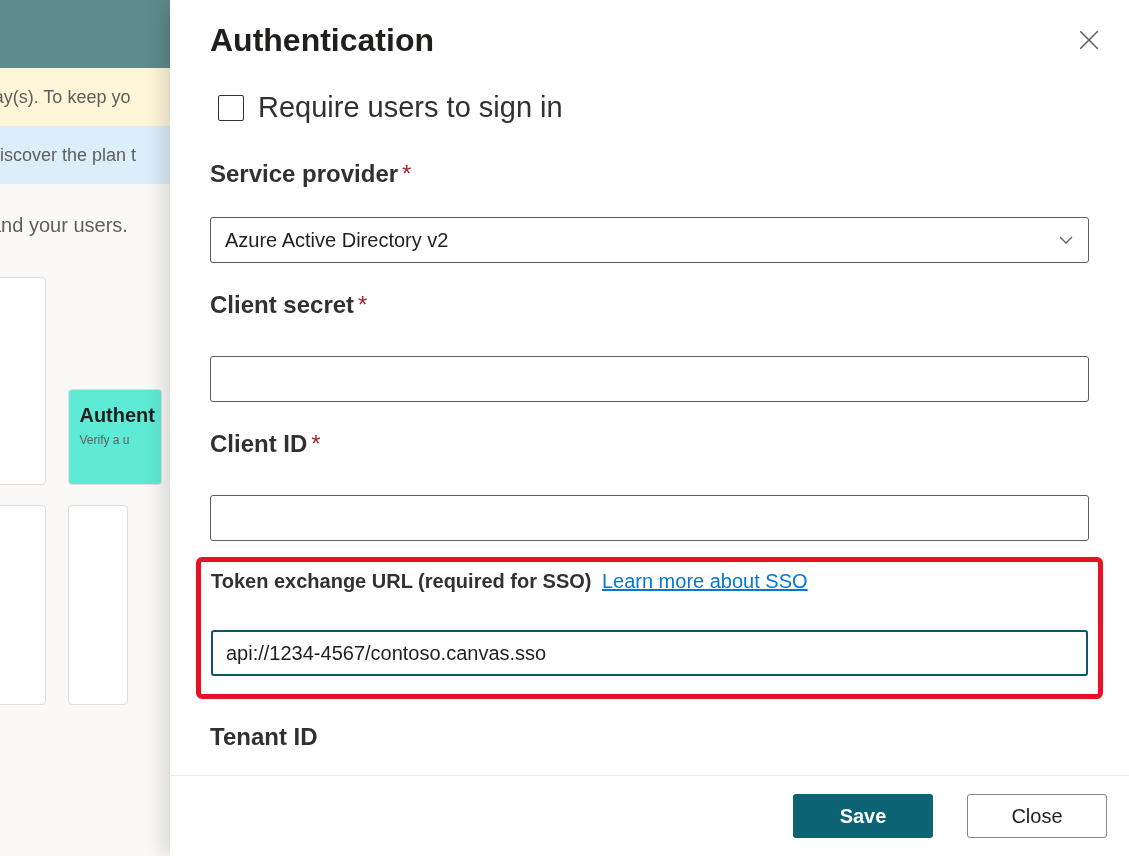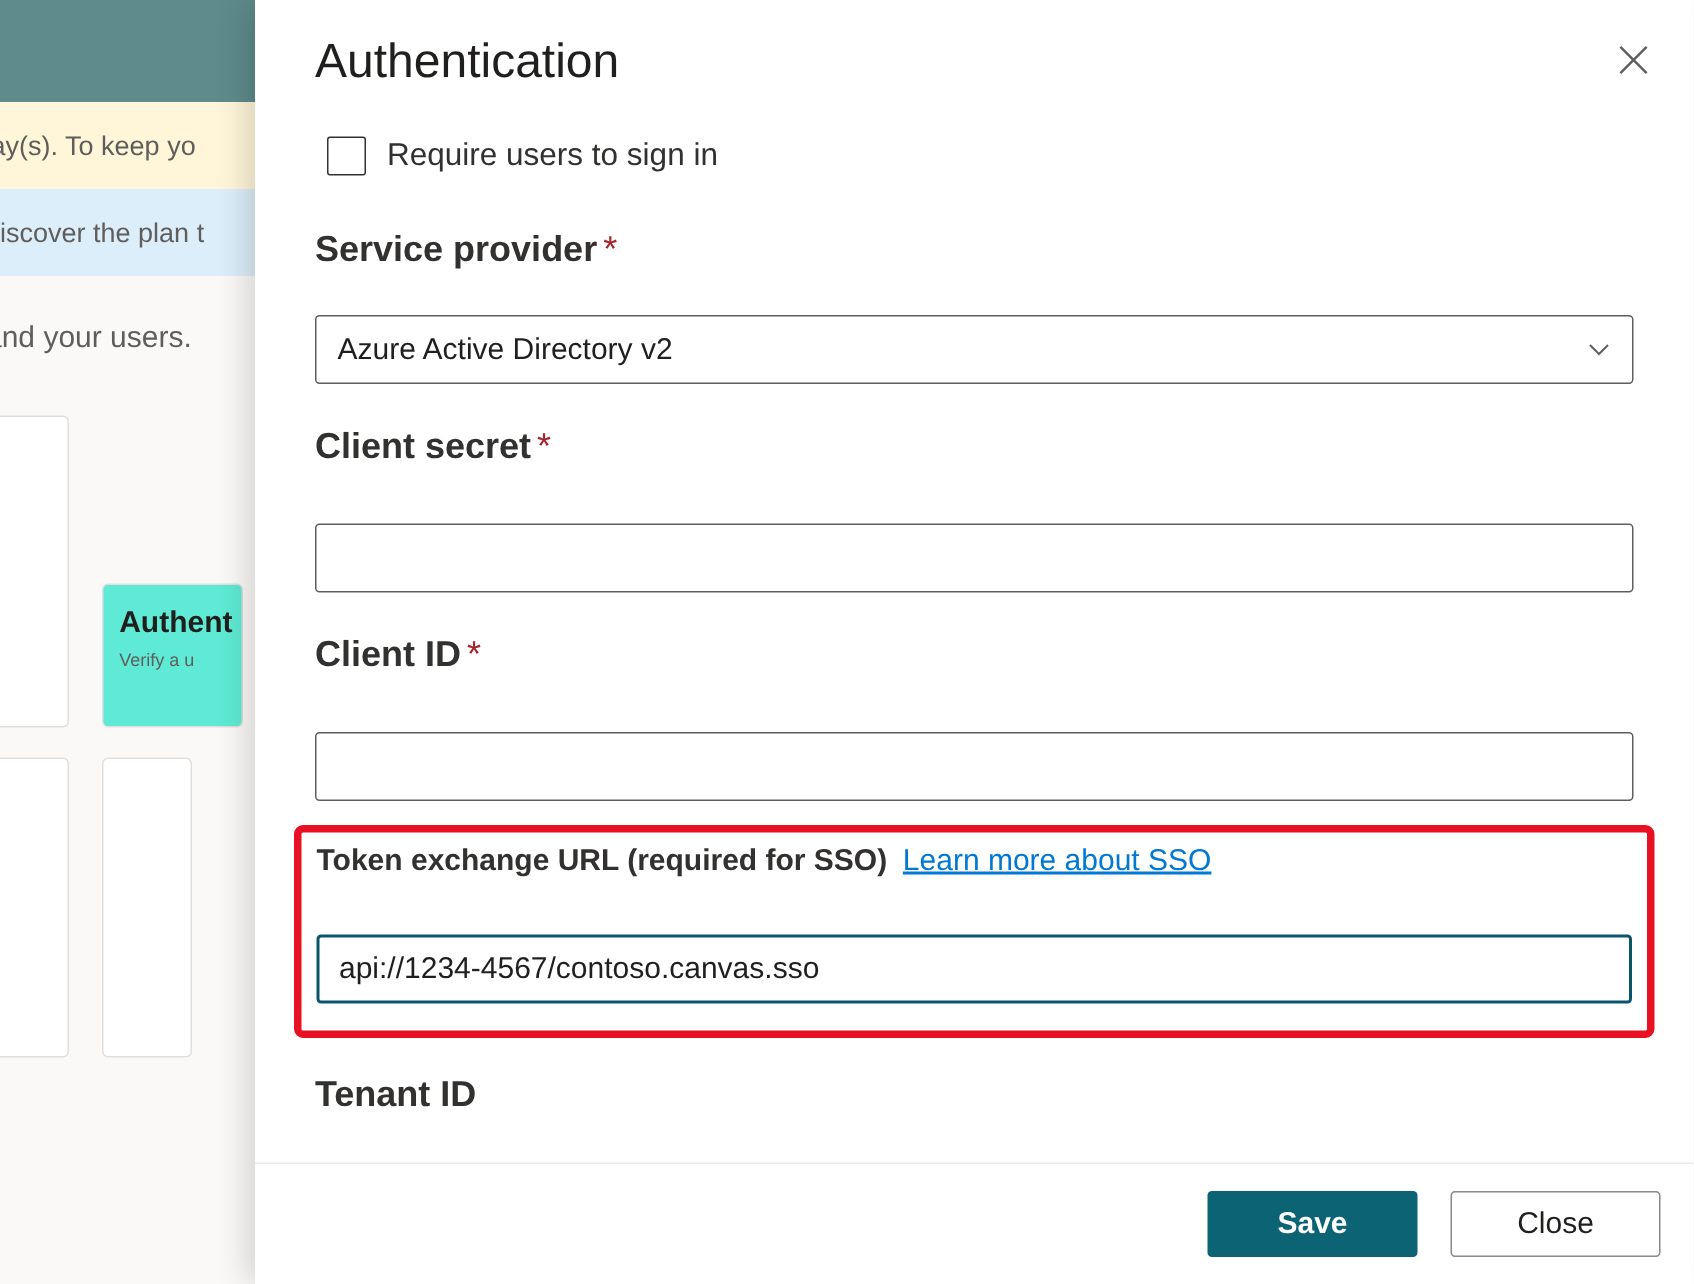--- a/index.html
+++ b/index.html
@@ -15,44 +15,44 @@
   .bg-card   { width:56px; height:208px; border:1px solid #e1dfdd; border-radius:4px; background:#fff; display:inline-block; vertical-align:top;}
   .bg-card2  { width:94px; height:96px; border:1px solid #e1dfdd; border-radius:4px; background:#5eead4; display:inline-block; vertical-align:top; margin-left:18px; padding:14px 10px;}
   .bg-card2 .t { font-size:20px; font-weight:600; color:#201f1e; white-space:nowrap; }
   .bg-card2 .s { font-size:12px; color:#605e5c; margin-top:6px; white-space:nowrap;}
   .bg-card3  { width:56px; height:200px; border:1px solid #e1dfdd; border-radius:4px; background:#fff; margin-top:20px;}
   .bg-card4  { width:60px; height:200px; border:1px solid #e1dfdd; border-radius:4px; background:#fff; margin-top:20px; margin-left:18px; display:inline-block;}
 
   
   .panel { position:absolute; left:170px; top:0; width:959px; height:856px; background:#fff; box-shadow:-6px 0 20px rgba(0,0,0,0.15); display:flex; flex-direction:column;}
   .panel-header { padding: 22px 40px 8px 40px; display:flex; justify-content:space-between; align-items:flex-start;}
-  .panel-title { font-size:32px; font-weight:400; color:#201f1e; }
+  .panel-title { font-size:32px; font-weight:700; color:#201f1e; }
   .close-icon { width:20px; height:20px; cursor:pointer; color:#605e5c; margin-top:8px; margin-right:-10px;}
   .panel-body { flex:1; overflow:hidden; padding: 16px 40px 0 40px; }
 
   .checkbox-row { display:flex; align-items:center; margin: 8px 0 36px 8px; }
   .checkbox { width:26px; height:26px; border:1.5px solid #323130; border-radius:2px; margin-right:14px; cursor:pointer;}
-  .checkbox-label { font-size:21px; }
+  .checkbox-label { font-size:29px; }
 
   .field { margin-bottom: 28px; }
   .label { font-size:24px; font-weight:600; margin-bottom:8px; display:block; }
   .req { color:#a4262c; font-weight:400; margin-left:4px;}
   .label-nobold { font-size:20px; font-weight:600; margin-bottom:8px; display:inline; }
   .link { color:#0078d4; text-decoration:underline; font-size:20px; font-weight:400; margin-left:6px; cursor:pointer;}
   .info-icon { display:inline-block; width:18px; height:18px; border:1.3px solid #605e5c; border-radius:50%; font-size:12px; line-height:16px; text-align:center; vertical-align:middle; margin-left:6px; font-style:italic; font-family:serif; color:#605e5c; cursor:pointer; position:relative; top:-2px;}
 
   .select, .input { width:100%; height:46px; border:1px solid #605e5c; border-radius:3px; font-size:20px; padding: 0 14px; background:#fff; color:#201f1e;margin-top:29px; }
   .select { display:flex; align-items:center; justify-content:space-between; cursor:pointer;}
   .chevron { width:16px; height:16px; }
   .input { outline:none; }
   .input.focused { border:2px solid #0b556a; padding:0 13px;}
 
   .highlight { border:5px solid #e81123; border-radius:6px; padding:8px 10px 18px 10px; margin:-12px -14px 24px -14px; }
 
-  .panel-footer { border-top:1px solid #edebe9; padding:18px 22px; display:flex; justify-content:flex-end; gap:22px;}
+  .panel-footer { border-top:1px solid #edebe9; padding:18px 22px; display:flex; justify-content:flex-end; gap:34px;}
   .btn { height:44px; min-width:140px; border-radius:3px; font-size:20px; cursor:pointer; display:flex; align-items:center; justify-content:center;}
   .btn-primary { background:#0b6374; color:#fff; border:none; font-weight:600;}
   .btn-secondary { background:#fff; border:1px solid #8a8886; color:#201f1e;}
 </style>
 </head>
 <body>
 
 <div class="bg">
   <div class="bg-topbar"></div>
   <div class="bg-yellow">

